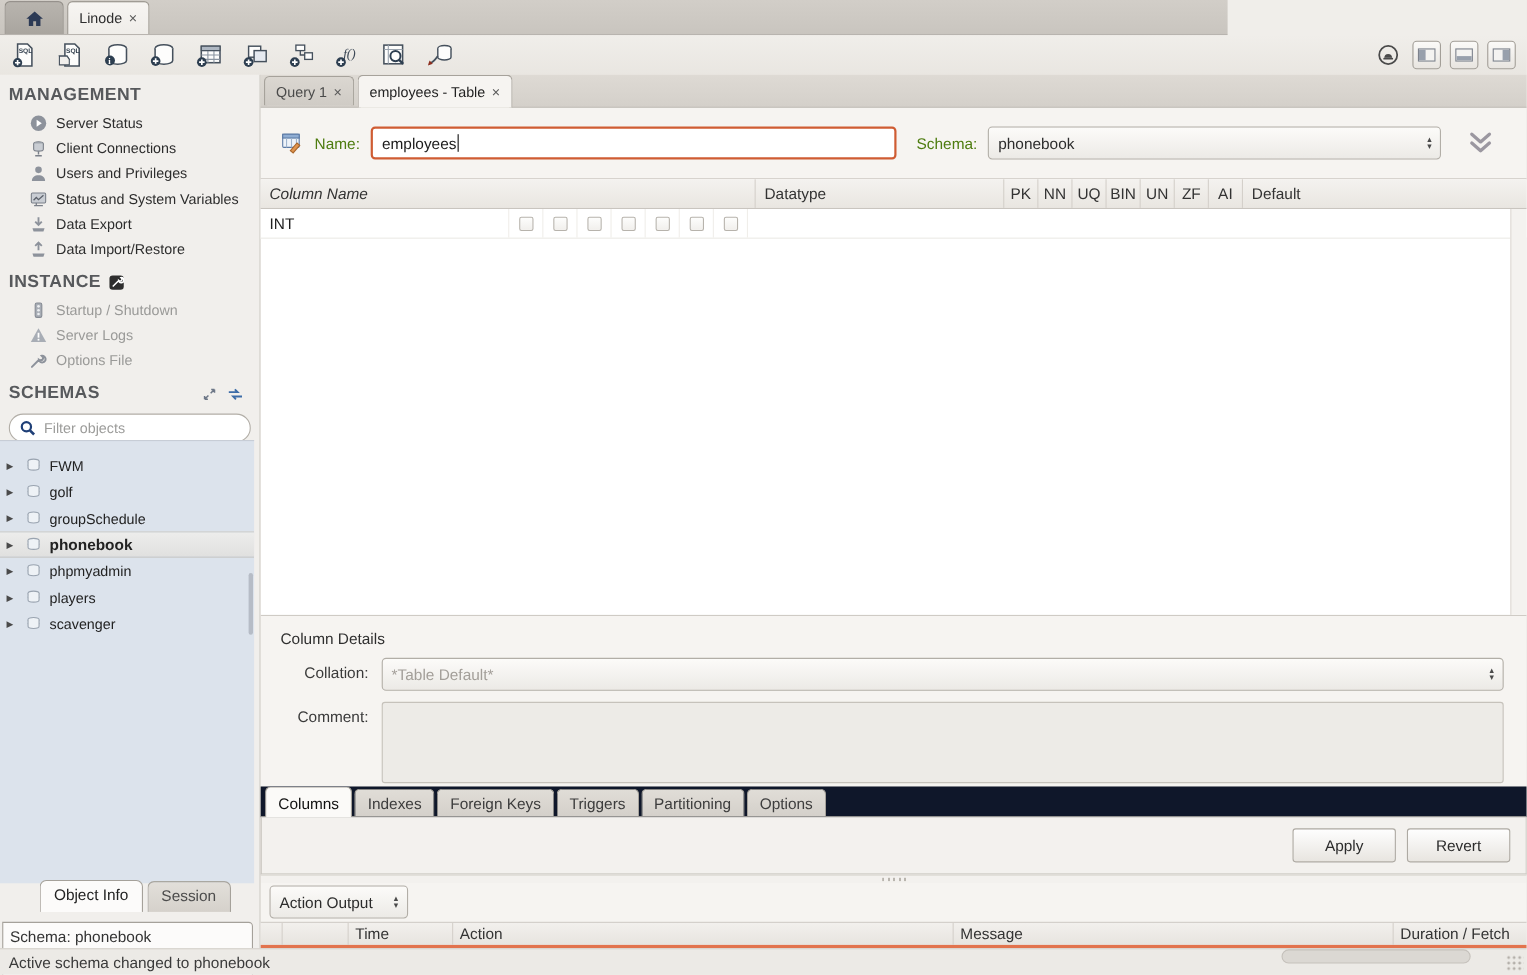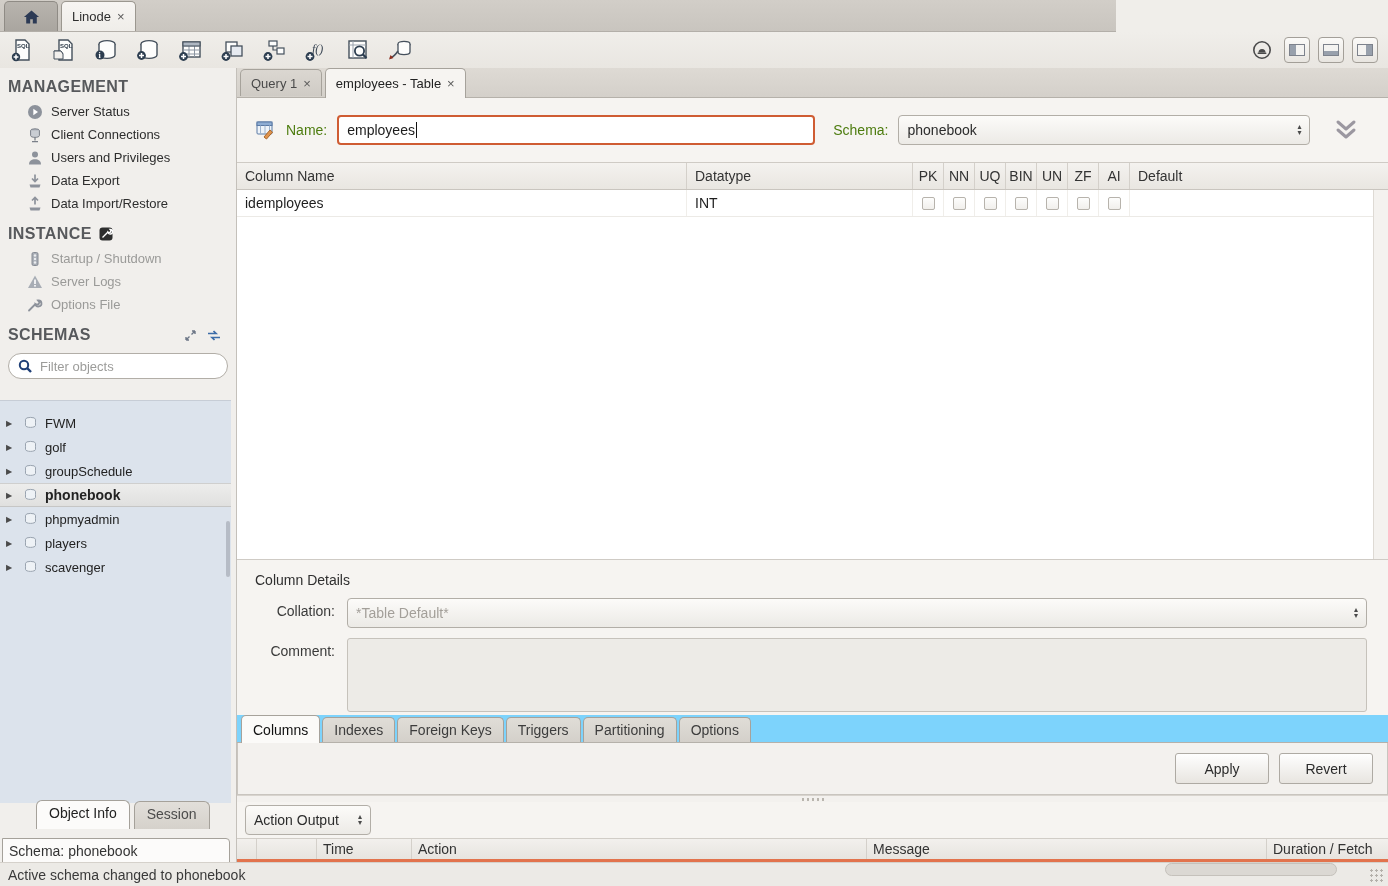--- a/index.html
+++ b/index.html
@@ -65,32 +65,32 @@
   .wb-select .val { flex:1; }
   .spinner { display:flex; flex-direction:column; align-items:center; line-height:6px; font-size:8px; color:#4a4a4a; margin-left:6px; }
   .schema-select { width:412px; }
   .dbl-chevron { margin-left:14px; }
 
   .grid { height:397px; background:#fff; border-bottom:1px solid #cfcbc5; position:relative; }
   .grid-header { display:flex; height:27px; background:linear-gradient(#f4f2ef,#e9e6e1); border-bottom:1px solid #c9c5bf; }
   .gh-cell { display:flex; align-items:center; padding:0 8px; border-right:1px solid #d4d0ca; color:#333; font-size:14px; white-space:nowrap; overflow:hidden; }
   .grid-row { display:flex; height:27px; border-bottom:1px solid #eceae6; background:#fff; }
   .gr-cell { display:flex; align-items:center; padding:0 8px; border-right:1px solid #f0eeea; font-size:14px; color:#1e1e1e; white-space:nowrap; overflow:hidden; }
-  .c-name { width:450px; } .c-type { width:226px; } .c-flag { width:31px; justify-content:center; padding:0; } .c-def { flex:1; border-right:none; }
+  .c-name { width:450px;font-style:italic; } .c-type { width:226px; } .c-flag { width:31px; justify-content:center; padding:0; } .c-def { flex:1; border-right:none; }
   .checkbox { width:13px; height:13px; border:1px solid #b7b3ac; border-radius:2px; background:linear-gradient(#fdfdfc,#f1efec); }
   .grid-gutter { position:absolute; right:0; top:27px; bottom:0; width:15px; background:#f4f2ef; border-left:1px solid #dedad4; }
 
   .details { height:155px; background:#f6f4f1; padding:6px 0 0 10px; }
   .details-title { font-size:14px; color:#2f2f2f; padding:6px 0 10px 8px; }
   .details-row { display:flex; align-items:flex-start; margin-bottom:10px; }
   .details-row .dlabel { width:88px; text-align:right; margin-right:12px; color:#3a3a3a; font-size:14px; padding-top:5px; }
   .collation-select { width:1020px; color:#a39f99; }
   .comment-box { width:1020px; height:74px; border:1px solid #c6c2bb; border-radius:3px; background:#edebe7; }
 
-  .subtabs { height:28px; display:flex; align-items:flex-end; background:#7dd3fc; border-bottom:1px solid #b5b1aa; padding-left:4px; }
+  .subtabs { height:28px; display:flex; align-items:flex-end; background:#0f172a; border-bottom:1px solid #b5b1aa; padding-left:4px; }
   .stab { height:25px; display:flex; align-items:center; padding:0 11px; border:1px solid #a6a29b; border-bottom:none; border-radius:5px 5px 0 0; margin-right:2px; background:linear-gradient(#e0ddd7,#d4d0ca); color:#3d3d3d; font-size:14px; }
   .stab.active { background:#fbfaf8; height:28px; margin-bottom:-1px; z-index:2; position:relative; color:#111; }
 
   .apply-row { height:52px; background:#f3f1ee; border:1px solid #c9c5bf; border-top:none; display:flex; align-items:center; justify-content:flex-end; gap:10px; padding-right:14px; }
   .btn { min-width:94px; height:31px; border:1px solid #aeaaa3; border-radius:3px; background:linear-gradient(#fefefe,#e8e5e0); font-size:14px; color:#2c2c2c; display:flex; align-items:center; justify-content:center; font-family:inherit; }
 
   .splitter { height:7px; background:#f3f1ee; display:flex; align-items:center; justify-content:center; border-top:1px solid #d8d4ce; }
   .grip { width:22px; height:3px; background:repeating-linear-gradient(90deg,#b9b5ae 0 2px,transparent 2px 5px); }
 
   .action-area { height:60px; background:#f6f4f1; }
@@ -263,20 +263,30 @@
       <span class="lbl">Client Connections</span>
     </div>
     <div class="side-item">
       <span class="mini-ico">
         <svg width="16" height="16" viewBox="0 0 16 16">
             <circle cx="8" cy="4.4" r="3" fill="#8d929b"></circle>
             <path d="M2 14.5c0-3.6 2.6-5.2 6-5.2s6 1.6 6 5.2z" fill="#8d929b"></path>
           </svg>
       </span>
       <span class="lbl">Users and Privileges</span>
+    </div>
+    <div class="side-item">
+      <span class="mini-ico">
+        <svg width="16" height="16" viewBox="0 0 16 16">
+            <rect x="1.5" y="2.5" width="13" height="9" rx="1" fill="#c9cdd3" stroke="#7b8089"></rect>
+            <path d="M3.5 9 6 6.5 8 8.5 12.5 4.5" fill="none" stroke="#5c626b" stroke-width="1.2"></path>
+            <path d="M6 11.5v2M4 14h8" stroke="#7b8089" stroke-width="1.2"></path>
+          </svg>
+      </span>
+      <span class="lbl">Status and System Variables</span>
     </div>
     <div class="side-item">
       <span class="mini-ico">
         <svg width="16" height="16" viewBox="0 0 16 16">
             <path d="M8 1.5v7M5 5.5l3 3 3-3" fill="none" stroke="#8d929b" stroke-width="1.7"></path>
             <path d="M2.5 11.5h11l-1 3h-9z" fill="#8d929b"></path>
           </svg>
       </span>
       <span class="lbl">Data Export</span>
     </div>
@@ -494,21 +504,20 @@
         <div class="gh-cell c-flag">PK</div>
         <div class="gh-cell c-flag">NN</div>
         <div class="gh-cell c-flag">UQ</div>
         <div class="gh-cell c-flag">BIN</div>
         <div class="gh-cell c-flag">UN</div>
         <div class="gh-cell c-flag">ZF</div>
         <div class="gh-cell c-flag">AI</div>
         <div class="gh-cell c-def">Default</div>
       </div>
       <div class="grid-row">
-        <div class="gr-cell c-name">idemployees</div>
         <div class="gr-cell c-type">INT</div>
         <div class="gr-cell c-flag">
             <span class="checkbox"></span>
           </div>
         <div class="gr-cell c-flag">
             <span class="checkbox"></span>
           </div>
         <div class="gr-cell c-flag">
             <span class="checkbox"></span>
           </div>

